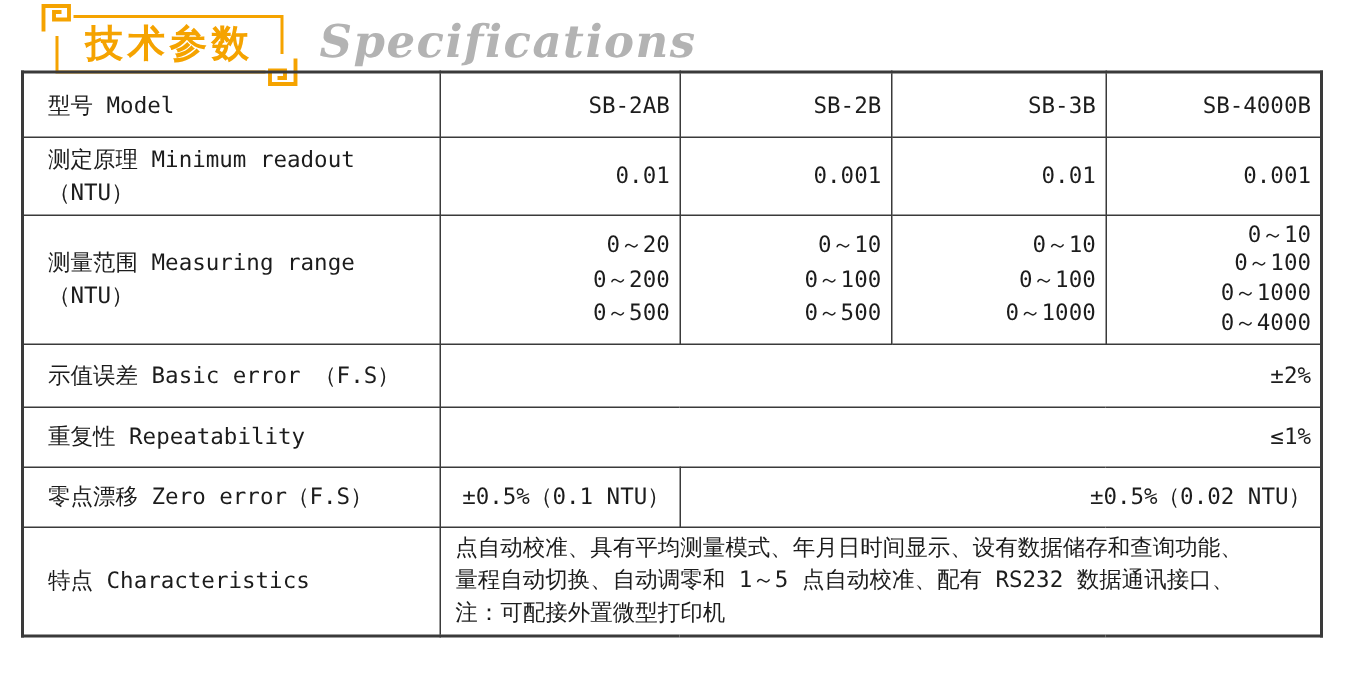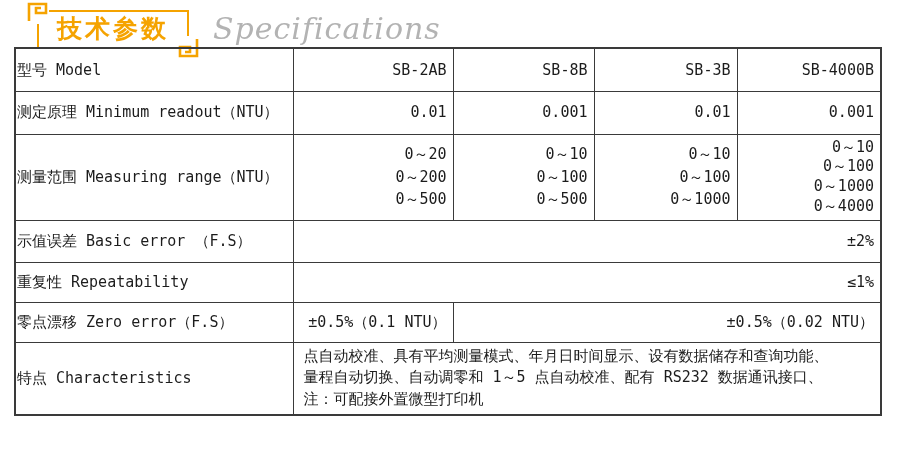--- a/index.html
+++ b/index.html
@@ -30,39 +30,40 @@
   .orn-tl { top:-12px; left:-14px; }
   .orn-br { bottom:-13px; right:-14px; transform:rotate(180deg); }
   .subtitle {
     font-family:"DejaVu Serif","Liberation Serif",serif;
     font-style:italic;
     font-size:30px;
     color:var(--subtitle,#b3b3b3);
     margin-left:24px;
     margin-top:4px;
     letter-spacing:1px;
+    font-weight:bold;
   }
 
   
   .spec-table {
     position:absolute; left:14px; top:47px;
     width:866px;
     border-collapse:collapse;
     table-layout:fixed;
     font-size:15px;
     border:2px solid var(--border,#3a3a3a);
   }
   .spec-table td {
     border:1px solid var(--border,#3a3a3a);
     padding:3px 6px;
     text-align:right;
     vertical-align:middle;
     line-height:1.5;
   }
-  .spec-table td.label { text-align:left; padding-left:1px; }
+  .spec-table td.label { text-align:left; padding-left:16px; }
   .spec-table td.chars { text-align:left; padding-left:10px; line-height:1.45; }
   .spec-table .tight div { line-height:1.32; }
   tr.r-std  { height:43px; }
   tr.r-range{ height:84px; }
   tr.r-err  { height:42px; }
   tr.r-rep  { height:40px; }
   tr.r-zero { height:40px; }
   tr.r-char { height:66px; }
 </style>
 </head>
@@ -93,21 +94,21 @@
         <col style="width:160px">
         <col style="width:141px">
         <col style="width:143px">
         <col style="width:144px">
     </colgroup>
     <tbody>
 
       <tr class="r-std">
         <td class="label">型号 Model</td>
         <td>SB-2AB</td>
-        <td>SB-8B</td>
+        <td>SB-2B</td>
         <td>SB-3B</td>
         <td>SB-4000B</td>
       </tr>
 
 
       <tr class="r-std">
         <td class="label">测定原理 Minimum readout（NTU）</td>
         <td>0.01</td>
         <td>0.001</td>
         <td>0.01</td>

